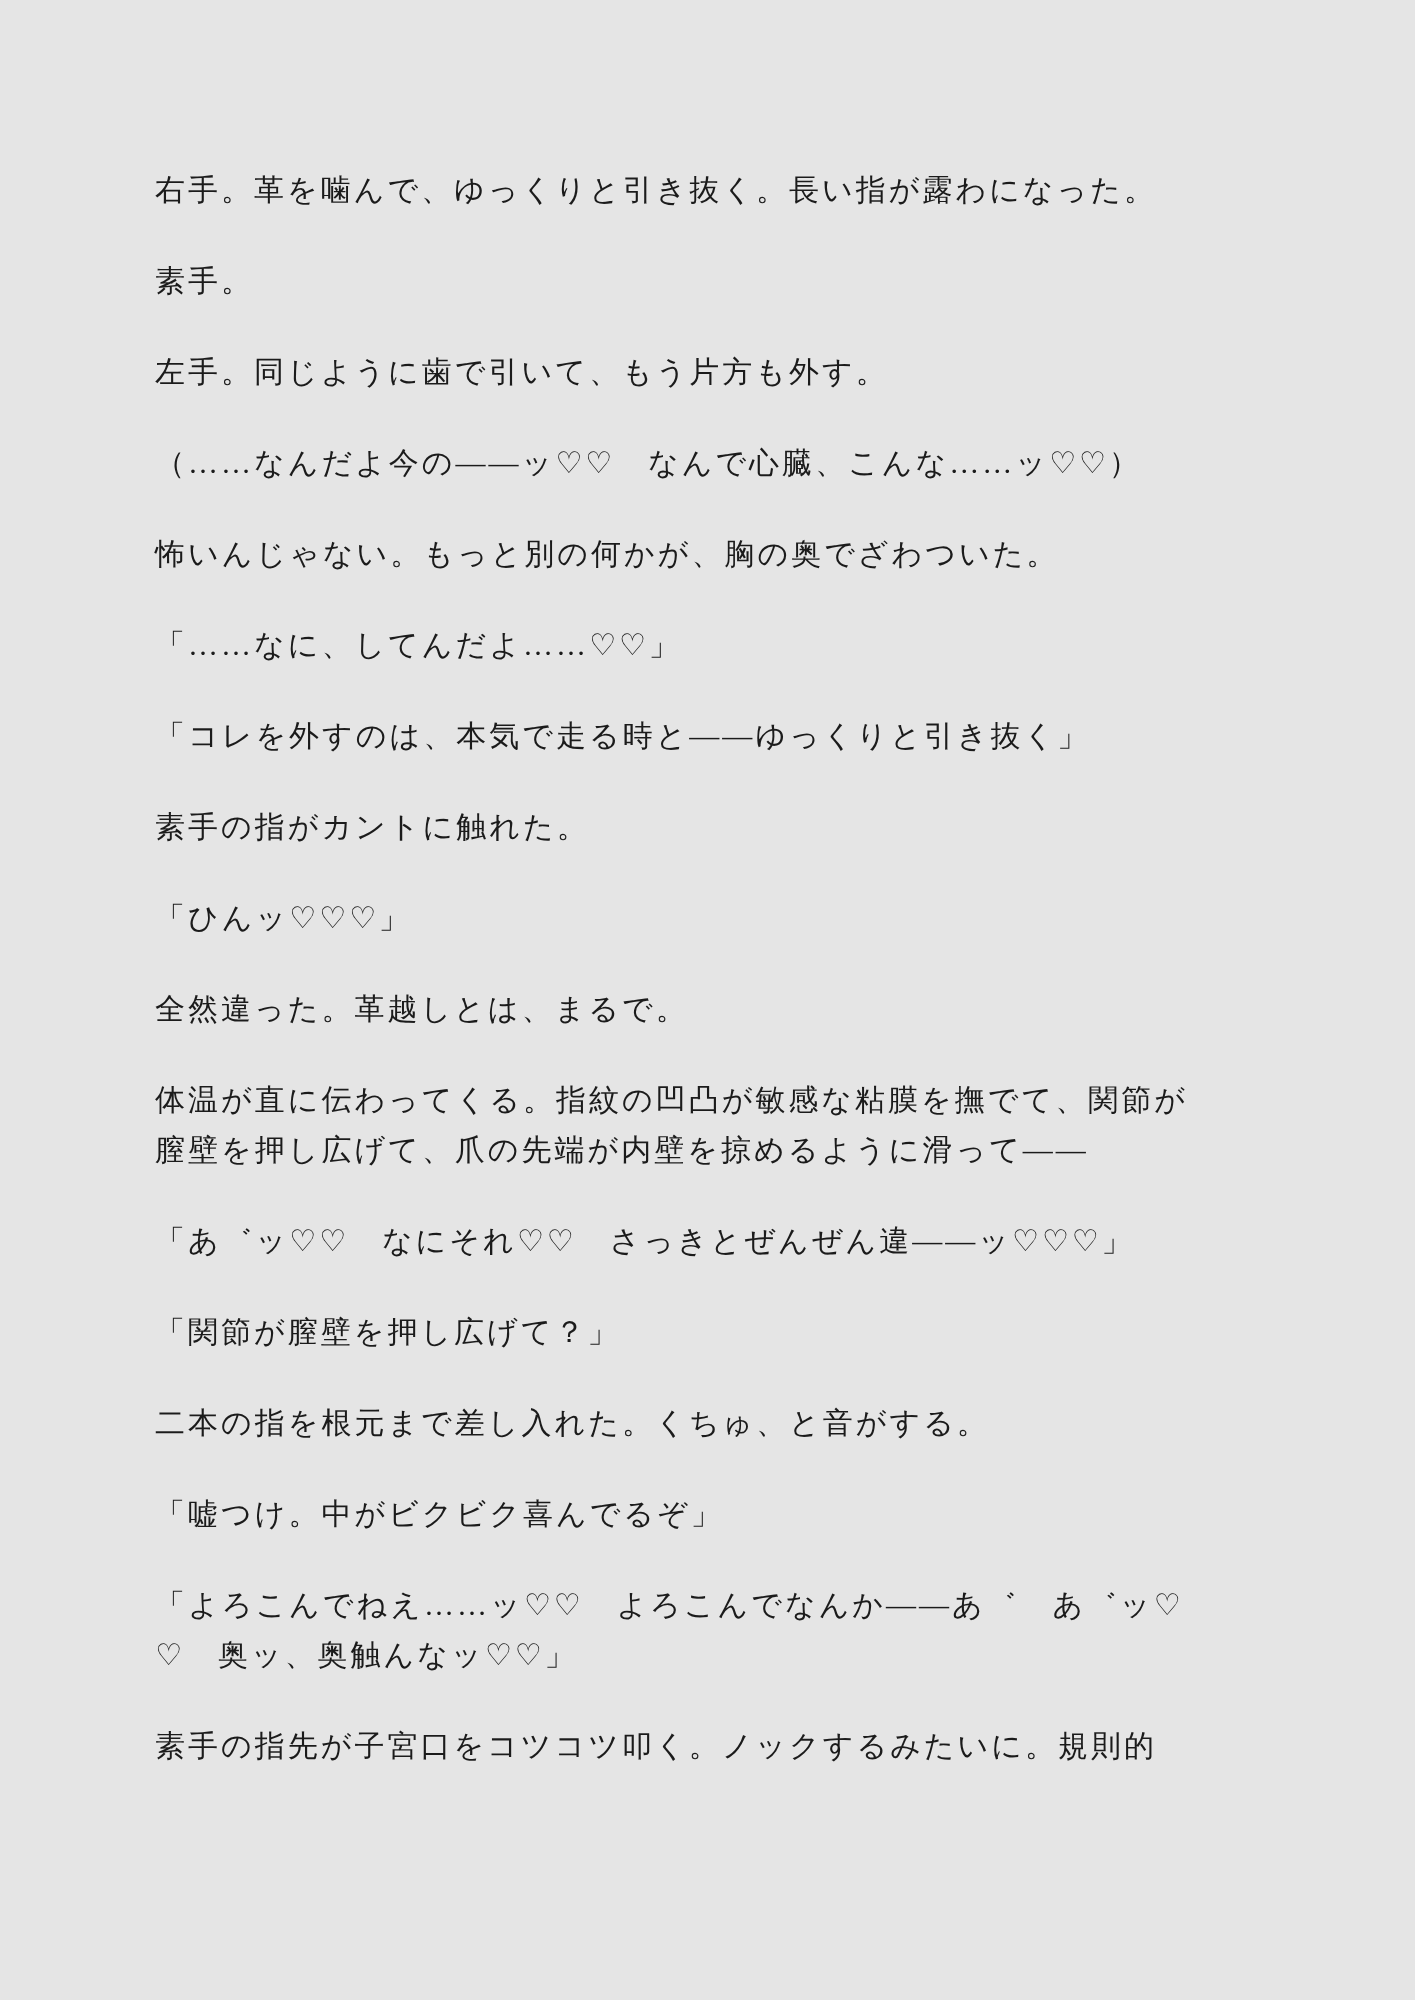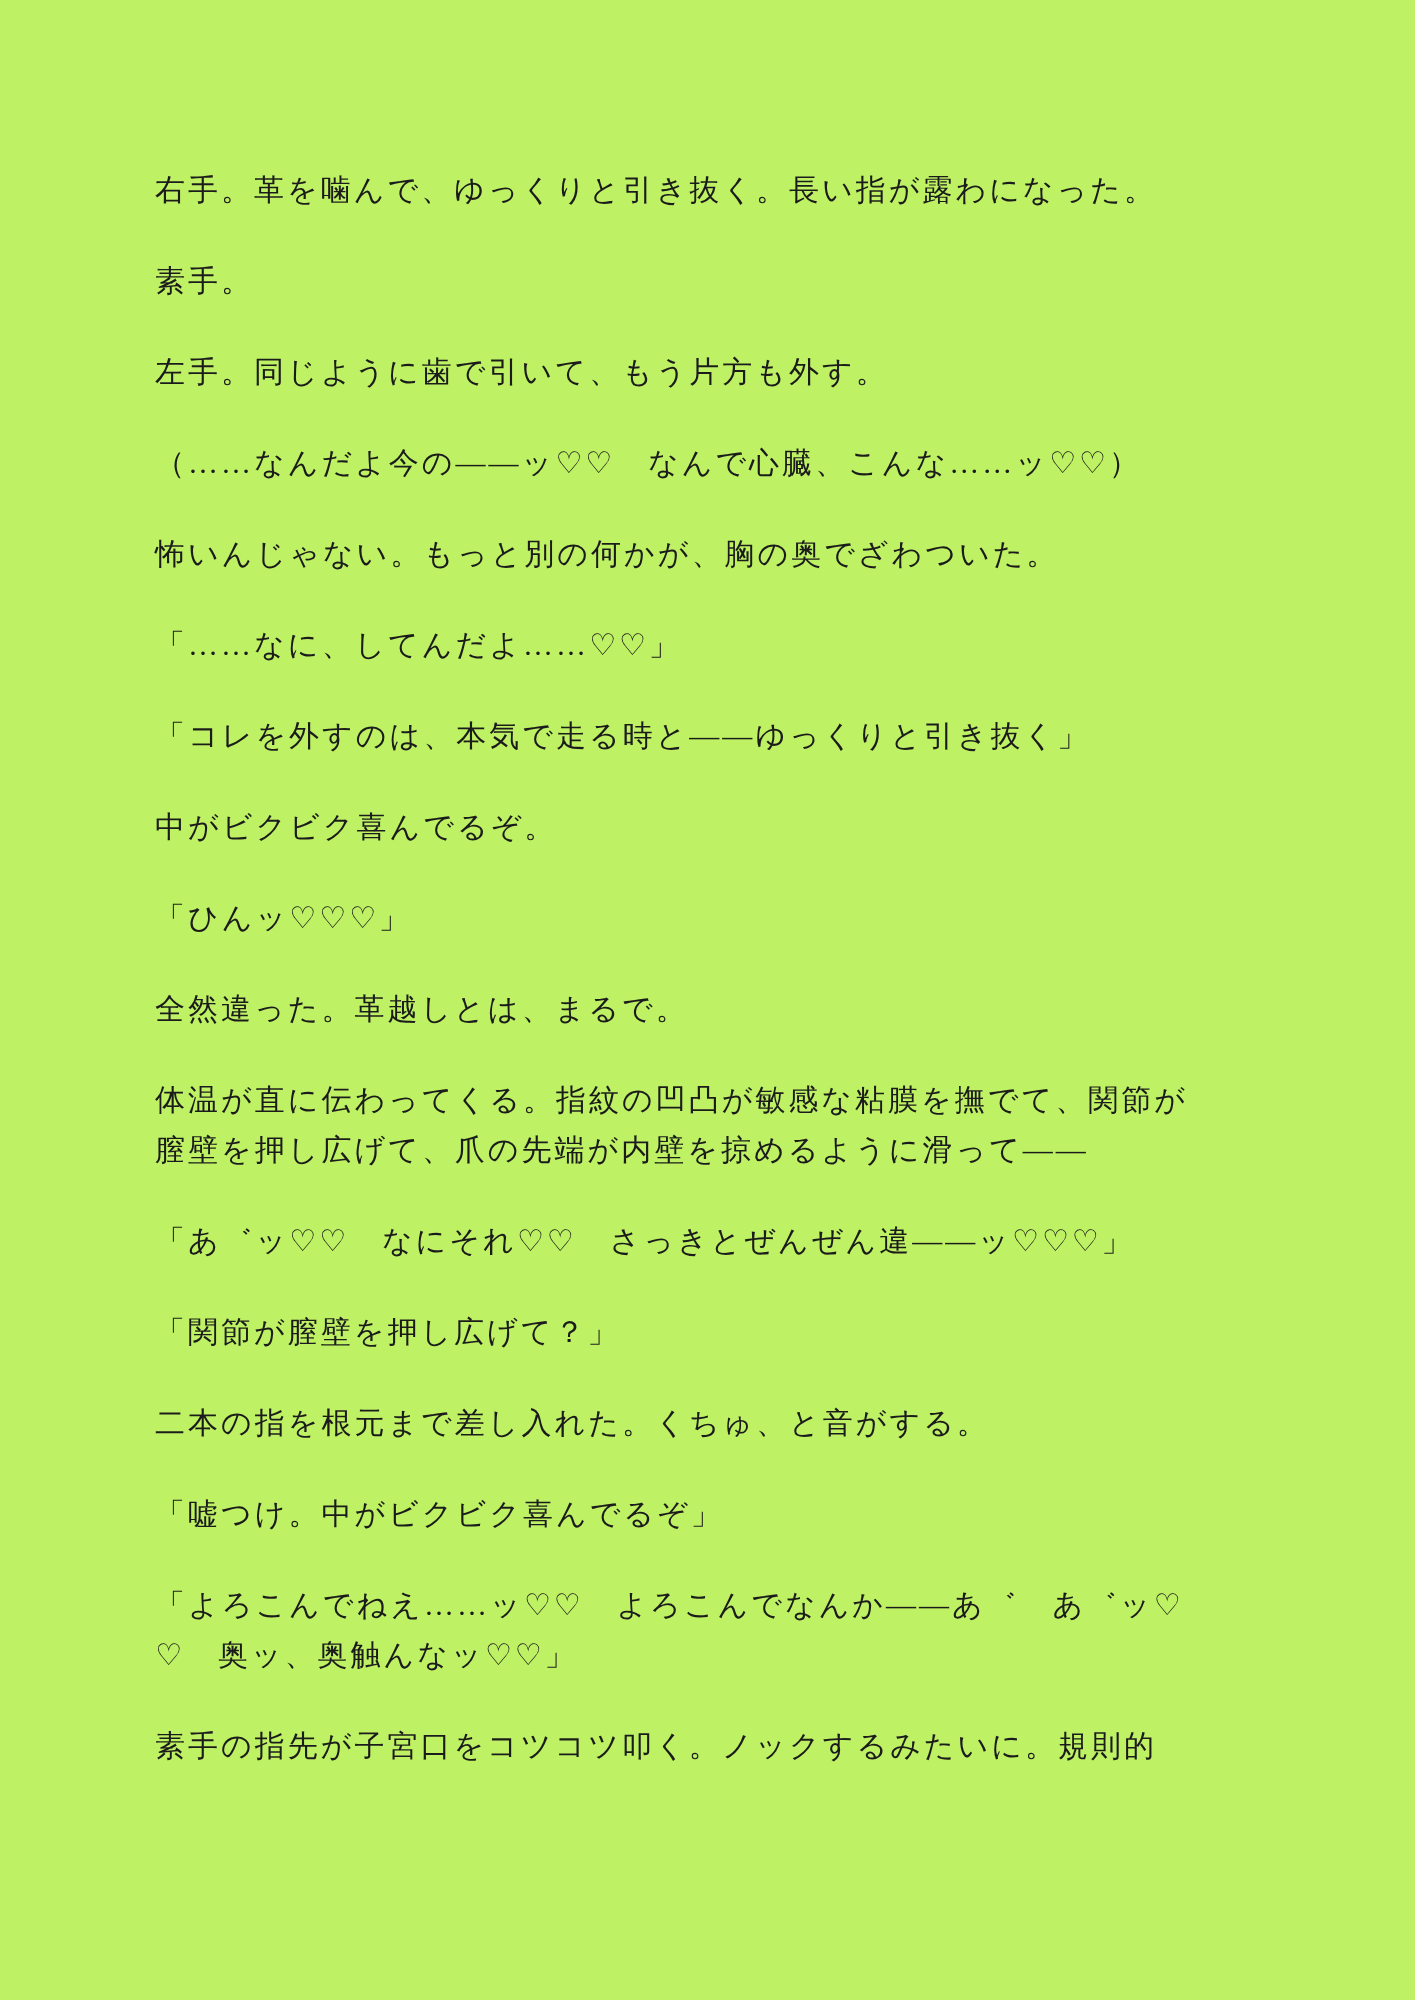--- a/index.html
+++ b/index.html
@@ -10,21 +10,21 @@
   body {
     width: 1415px;
     height: 2000px;
     overflow: hidden;
   }
   .page {
     box-sizing: border-box;
     width: 1415px;
     height: 2000px;
     padding: 165px 0 0 155px;
-    background: #bef264;
+    background: #e5e5e5;
   }
   .text-block {
     width: 1040px;
   }
   p.line {
     font-family: "Liberation Serif", "DejaVu Serif", serif;
     font-size: 30px;
     color: #1b1b1b;
     letter-spacing: 3px;
     line-height: 50px;
@@ -39,21 +39,21 @@
 
 <div class="page">
   <div class="text-block">
     <p class="line">右手。革を噛んで、ゆっくりと引き抜く。長い指が露わになった。</p>
     <p class="line">素手。</p>
     <p class="line">左手。同じように歯で引いて、もう片方も外す。</p>
     <p class="line">（……なんだよ今の——ッ♡♡　なんで心臓、こんな……ッ♡♡）</p>
     <p class="line">怖いんじゃない。もっと別の何かが、胸の奥でざわついた。</p>
     <p class="line">「……なに、してんだよ……♡♡」</p>
     <p class="line">「コレを外すのは、本気で走る時と——ゆっくりと引き抜く」</p>
-    <p class="line">中がビクビク喜んでるぞ。</p>
+    <p class="line">素手の指がカントに触れた。</p>
     <p class="line">「ひんッ♡♡♡」</p>
     <p class="line">全然違った。革越しとは、まるで。</p>
     <p class="line">体温が直に伝わってくる。指紋の凹凸が敏感な粘膜を撫でて、関節が膣壁を押し広げて、爪の先端が内壁を掠めるように滑って——</p>
     <p class="line">「あ゛ッ♡♡　なにそれ♡♡　さっきとぜんぜん違——ッ♡♡♡」</p>
     <p class="line">「関節が膣壁を押し広げて？」</p>
     <p class="line">二本の指を根元まで差し入れた。くちゅ、と音がする。</p>
     <p class="line">「嘘つけ。中がビクビク喜んでるぞ」</p>
     <p class="line">「よろこんでねえ……ッ♡♡　よろこんでなんか——あ゛　あ゛ッ♡♡　奥ッ、奥触んなッ♡♡」</p>
     <p class="line">素手の指先が子宮口をコツコツ叩く。ノックするみたいに。規則的</p>
   </div>

